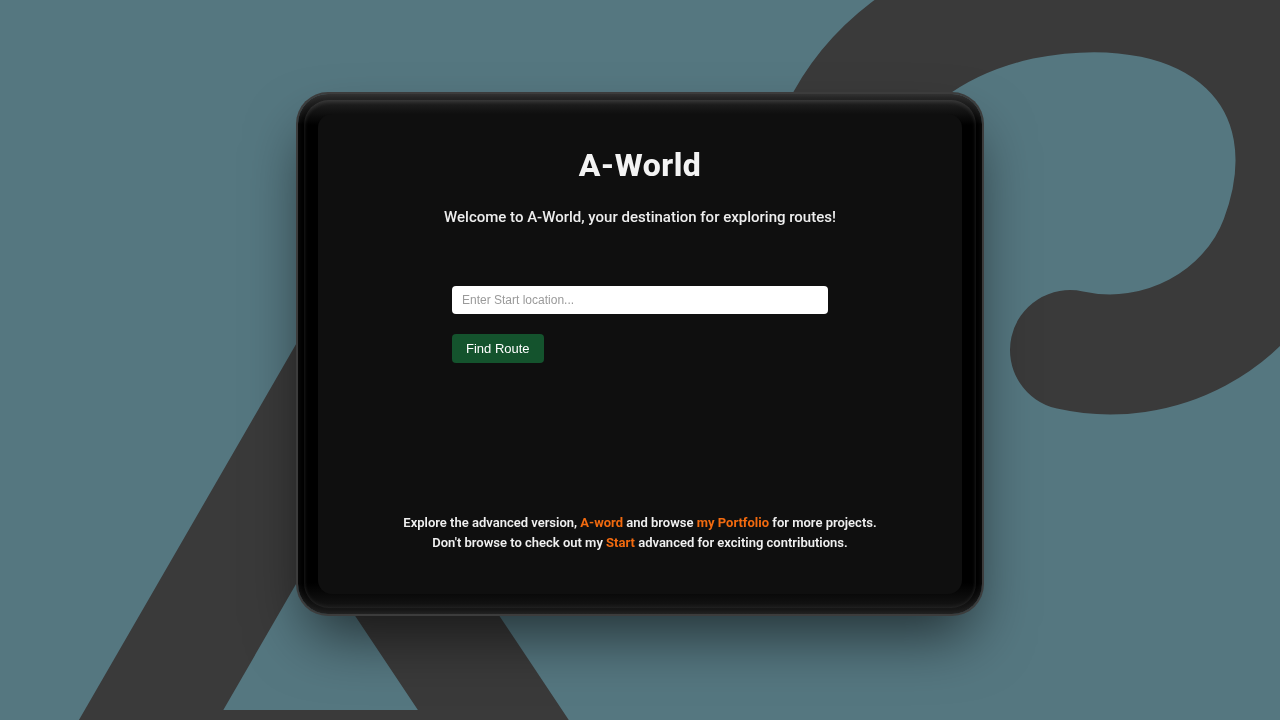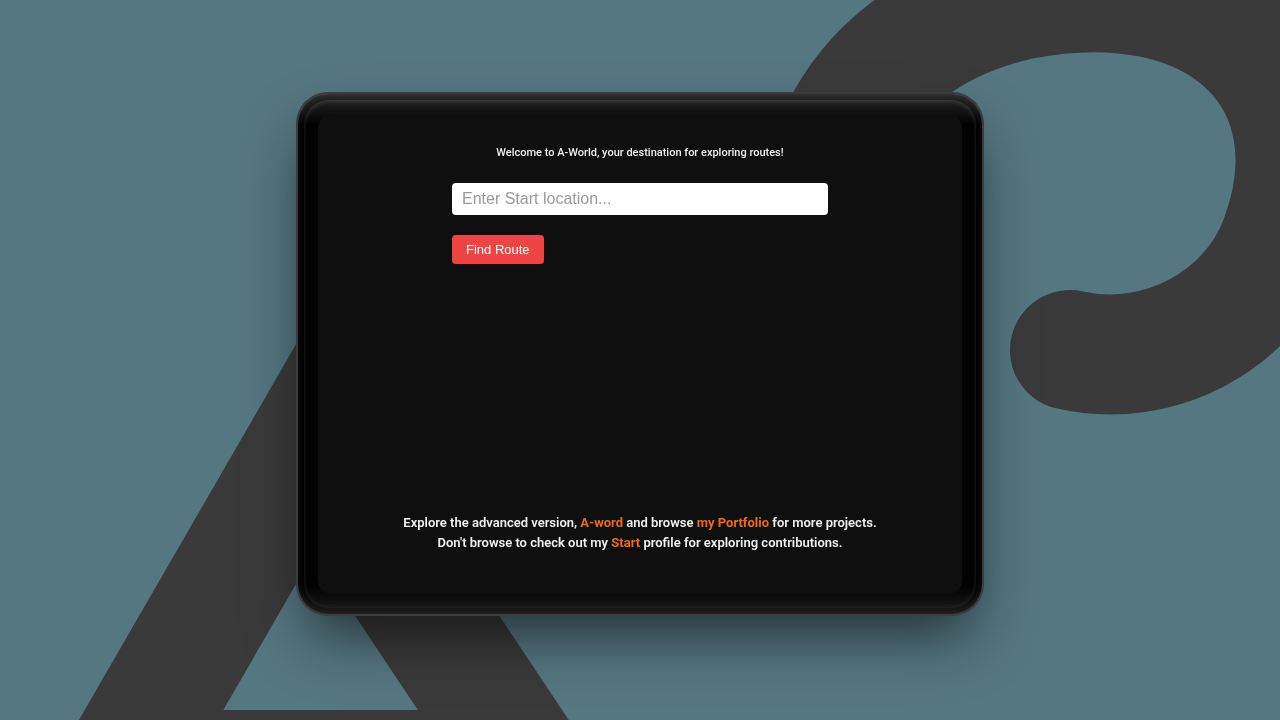--- a/index.html
+++ b/index.html
@@ -70,47 +70,48 @@
   }
 
   h1.title {
     font-size: 32px;
     font-weight: 800;
     letter-spacing: 0.5px;
     text-align: center;
     margin-bottom: 24px;
   }
   .subtitle {
-    font-size: 11px;
+    font-size: 15px;
     font-weight: 500;
     text-align: center;
     color: #eeeeee;
     margin-bottom: 24px;
   }
 
   .form {
     width: 376px;
     margin: 0 auto;
   }
   .text-input {
     display: block;
     width: 100%;
     background: #ffffff;
     border: none;
     border-radius: 4px;
     padding: 7px 10px;
-    font-size: 16px;
+    font-size: 12px;
     font-family: Arial, sans-serif;
     color: #333;
     margin-bottom: 20px;
+    margin-top: 36px;
   }
   .text-input::placeholder { color: #9a9a9a; }
 
   .find-btn {
-    background: #ef4444;
+    background: #14532d;
     color: #fff;
     border: none;
     border-radius: 4px;
     font-size: 13px;
     font-weight: 500;
     padding: 7px 14px;
     cursor: pointer;
   }
 
   .footer {
@@ -137,30 +138,31 @@
   <path d="M120 560 C 60 420, 120 260, 300 220 C 500 180, 620 300, 560 460 C 530 540, 440 590, 350 570" stroke-linecap="round"></path>
 </svg>
 <svg class="bg-shape shape-bottom-left" viewBox="0 0 900 900">
   <path d="M170 720 L430 270 L730 720" stroke-linecap="square" stroke-linejoin="miter"></path>
   <path d="M380 600 L500 600" stroke-linecap="square"></path>
 </svg>
 
 <div class="tablet">
   <div class="screen">
 
+    <h1 class="title">A-World</h1>
     <p class="subtitle">Welcome to A-World, your destination for exploring routes!</p>
 
     <div class="form">
       <input type="text" class="text-input" placeholder="Enter Start location..." style="">
       <button class="find-btn">Find Route</button>
     </div>
 
     <div class="footer">
       <div>
         <span>Explore the advanced version, </span><a href="#">A-word</a><span> and browse </span><a href="#">my Portfolio</a><span> for more projects.</span>
       </div>
       <div>
-        <span>Don't browse to check out my </span><a href="#">Start</a><span> profile for exploring contributions.</span>
+        <span>Don't browse to check out my </span><a href="#">Start</a><span> advanced for exciting contributions.</span>
       </div>
     </div>
 
   </div>
 </div>
 
 </body></html>

